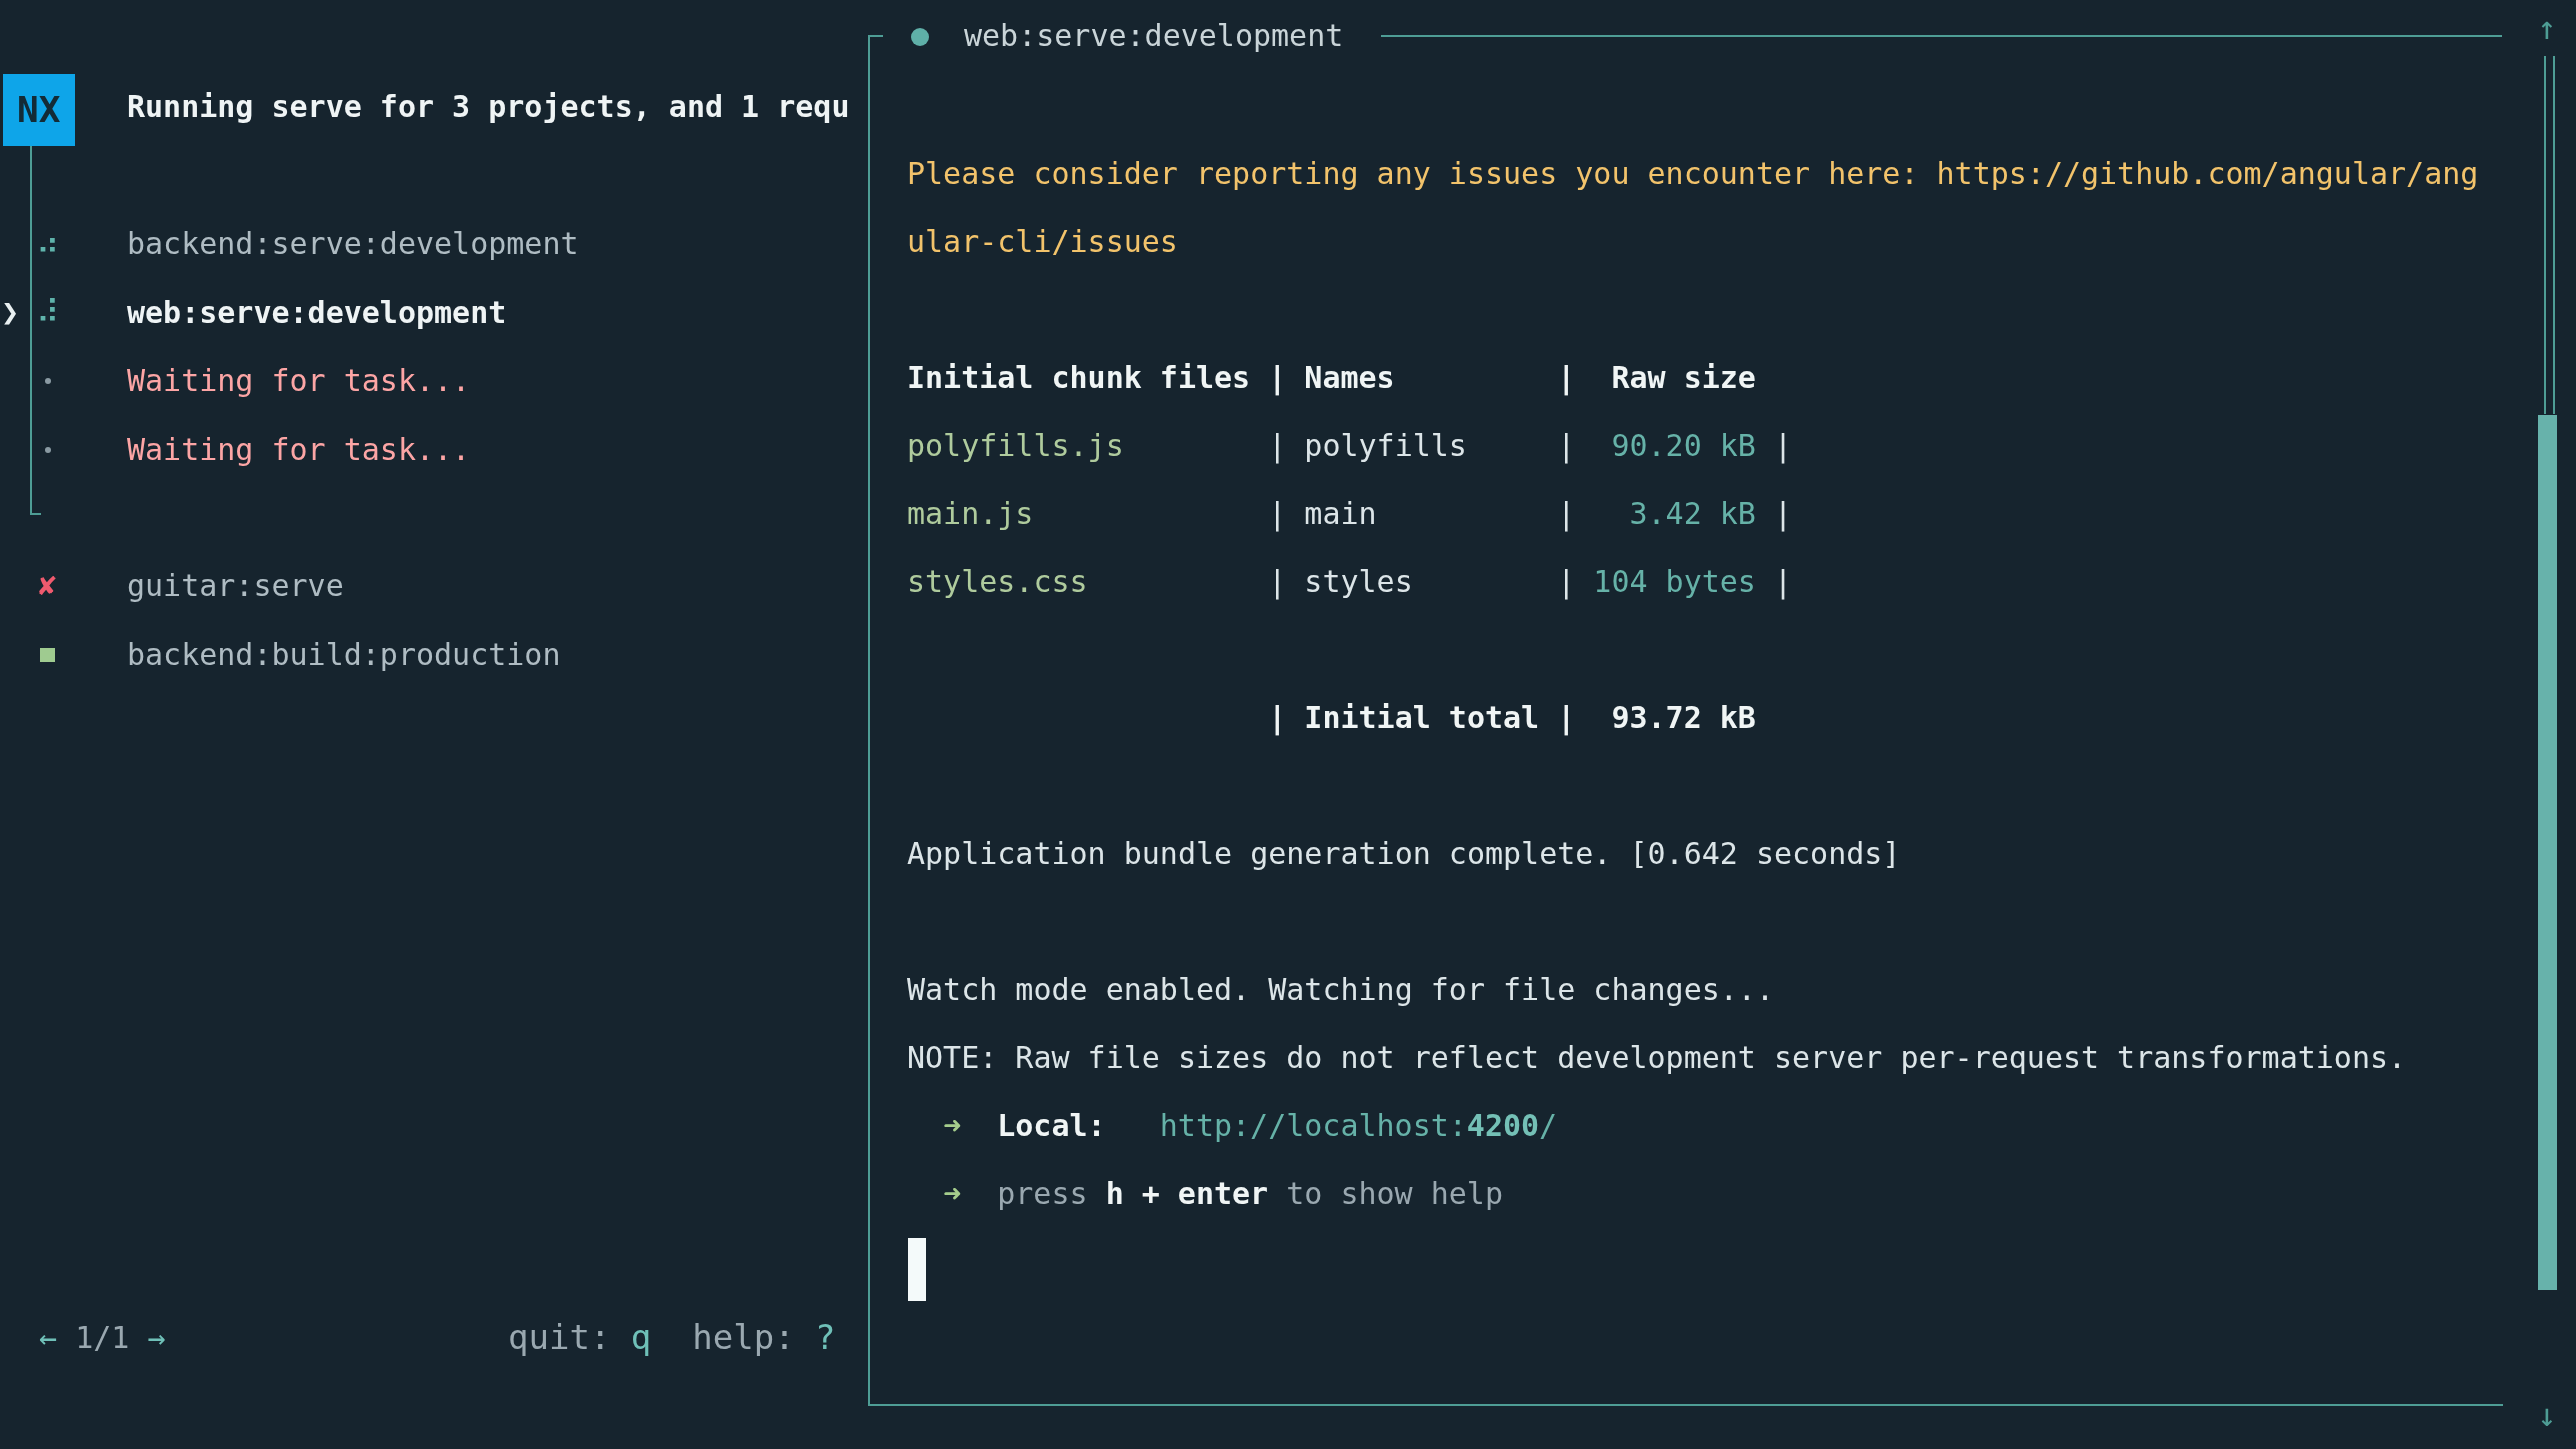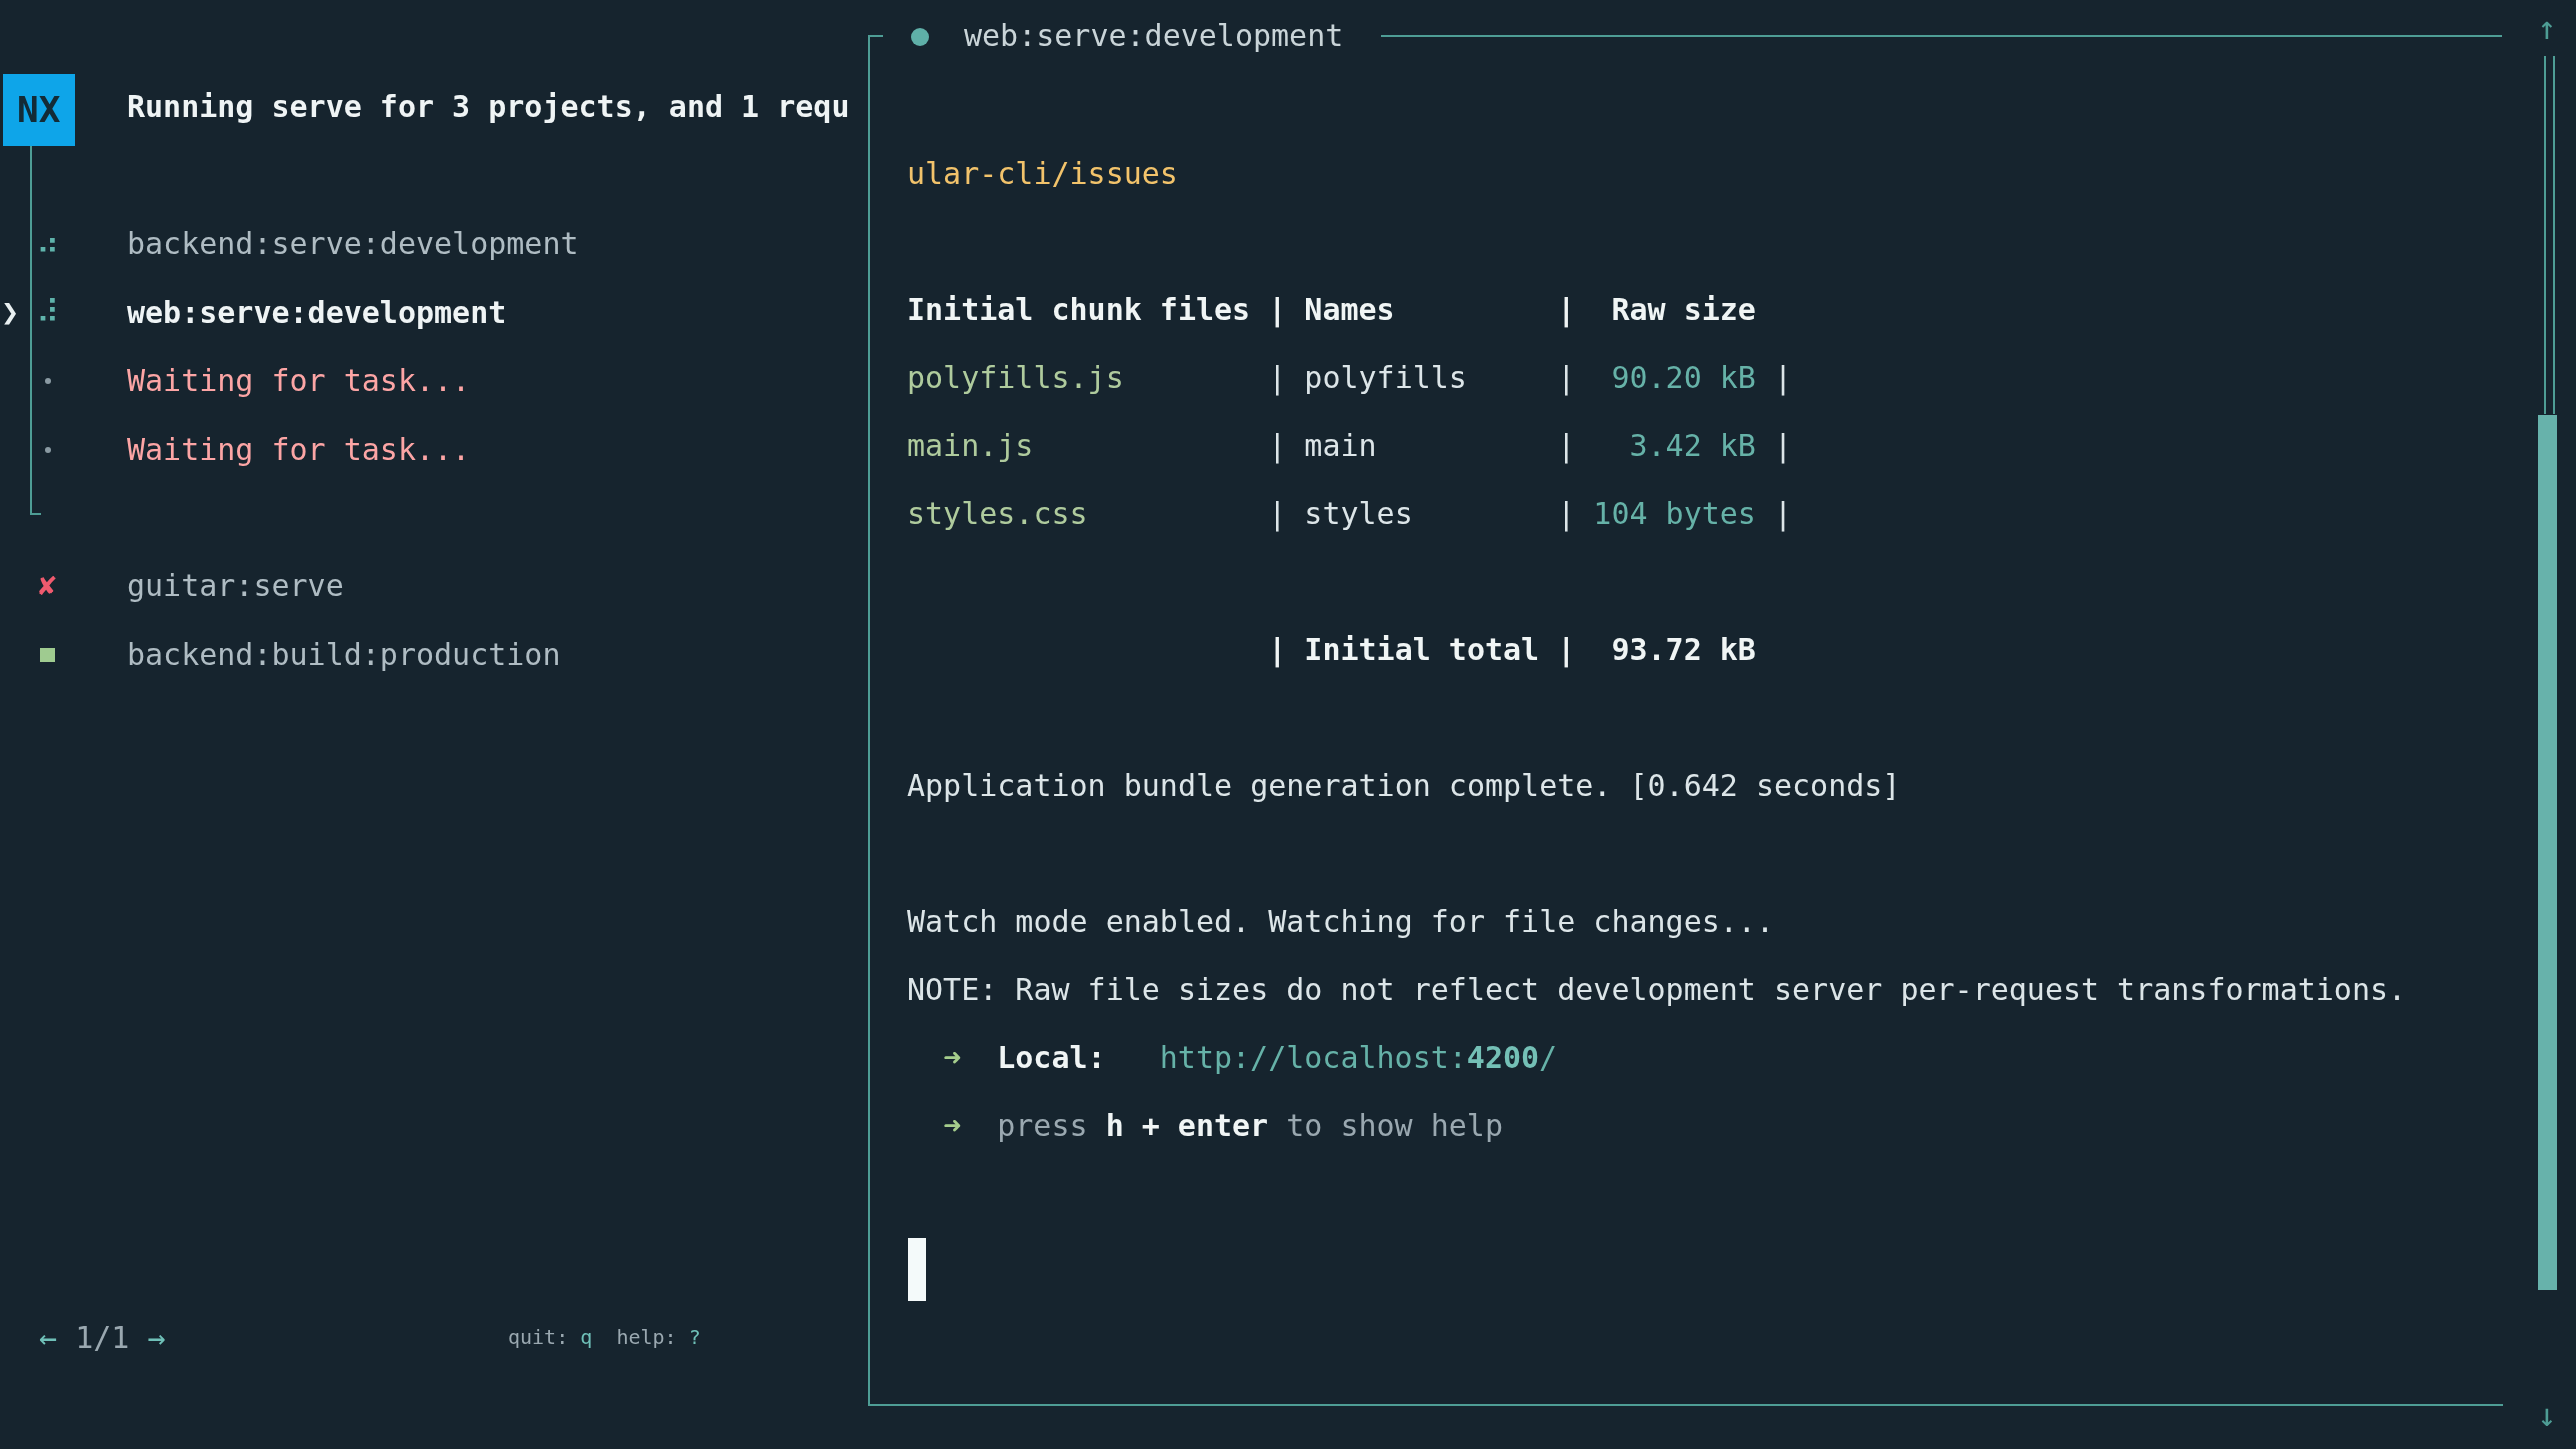--- a/index.html
+++ b/index.html
@@ -31,21 +31,21 @@
   .caret{position:absolute;left:1.3px;width:27px;color:#E9F0F1;font-weight:bold;font-size:29.5px;}
   .c-spin{color:#5FB3AB;font-size:32px;}
   .c-task{color:#AFBCC3;}
   .c-sel{color:#EFF4F5;font-weight:bold;}
   .c-dim{color:#fca5a5;}
   .c-red{color:#EF5A6E;font-size:29.5px;font-weight:bold;}
   .dot-wait{position:absolute;left:45px;top:32px;width:6px;height:6px;border-radius:50%;background:#8A9AA3;}
   .sq-green{position:absolute;left:40px;top:27.5px;width:14.8px;height:14.8px;background:#9FCB90;}
   
   #pager{left:39px;top:1303px;height:69px;line-height:69px;font-size:30px;white-space:pre;}
-  #hotkeys{left:508px;top:1303px;height:69px;line-height:69px;font-size:20px;white-space:pre;}
+  #hotkeys{left:508px;top:1303px;height:69px;line-height:69px;font-size:34px;white-space:pre;}
   .tealkey{color:#6FC0B8;}
   .graytxt{color:#9AA8B0;text-align:right;}
   
   .border{background:#4E9D95;}
   #p-left{left:868px;top:35px;width:2px;height:1371px;}
   #p-top1{left:868px;top:35px;width:14.8px;height:2px;}
   #p-top2{left:1381px;top:35px;width:1121px;height:2px;}
   #p-bottom{left:868px;top:1404px;width:1635px;height:2px;}
   #p-dot{left:911px;top:27.5px;width:18px;height:18px;border-radius:50%;background:#5FB0A8;}
   #p-title{left:964px;top:2px;height:67px;line-height:67px;font-size:30px;color:#C9D4D8;white-space:pre;}
@@ -114,20 +114,21 @@
 <div class="abs" id="hotkeys"><span class="graytxt">quit: </span><span class="tealkey">q</span><span class="graytxt">  </span><span class="graytxt">help: </span><span class="tealkey">?</span></div>
 
 <div class="abs border" id="p-left"></div>
 <div class="abs border" id="p-top1"></div>
 <div class="abs border" id="p-top2"></div>
 <div class="abs border" id="p-bottom"></div>
 <div class="abs" id="p-dot"></div>
 <div class="abs" id="p-title">web:serve:development</div>
 
 <div class="abs" id="term">
+  <div class="ln"><span class="yl">Please consider reporting any issues you encounter here: https://github.com/angular/ang</span></div>
   <div class="ln"><span class="yl">ular-cli/issues</span></div>
   <div class="ln"></div>
   <div class="ln"><span class="wb">Initial chunk files | Names         |  Raw size</span></div>
   <div class="ln"><span class="gn">polyfills.js        </span><span class="w">| polyfills     |</span><span class="tl">  90.20 kB</span><span class="w"> |</span></div>
   <div class="ln"><span class="gn">main.js             </span><span class="w">| main          |</span><span class="tl">   3.42 kB</span><span class="w"> |</span></div>
   <div class="ln"><span class="gn">styles.css          </span><span class="w">| styles        |</span><span class="tl"> 104 bytes</span><span class="w"> |</span></div>
   <div class="ln"></div>
   <div class="ln"><span class="wb">                    | Initial total |  93.72 kB</span></div>
   <div class="ln"></div>
   <div class="ln"><span class="w">Application bundle generation complete. [0.642 seconds]</span></div>

